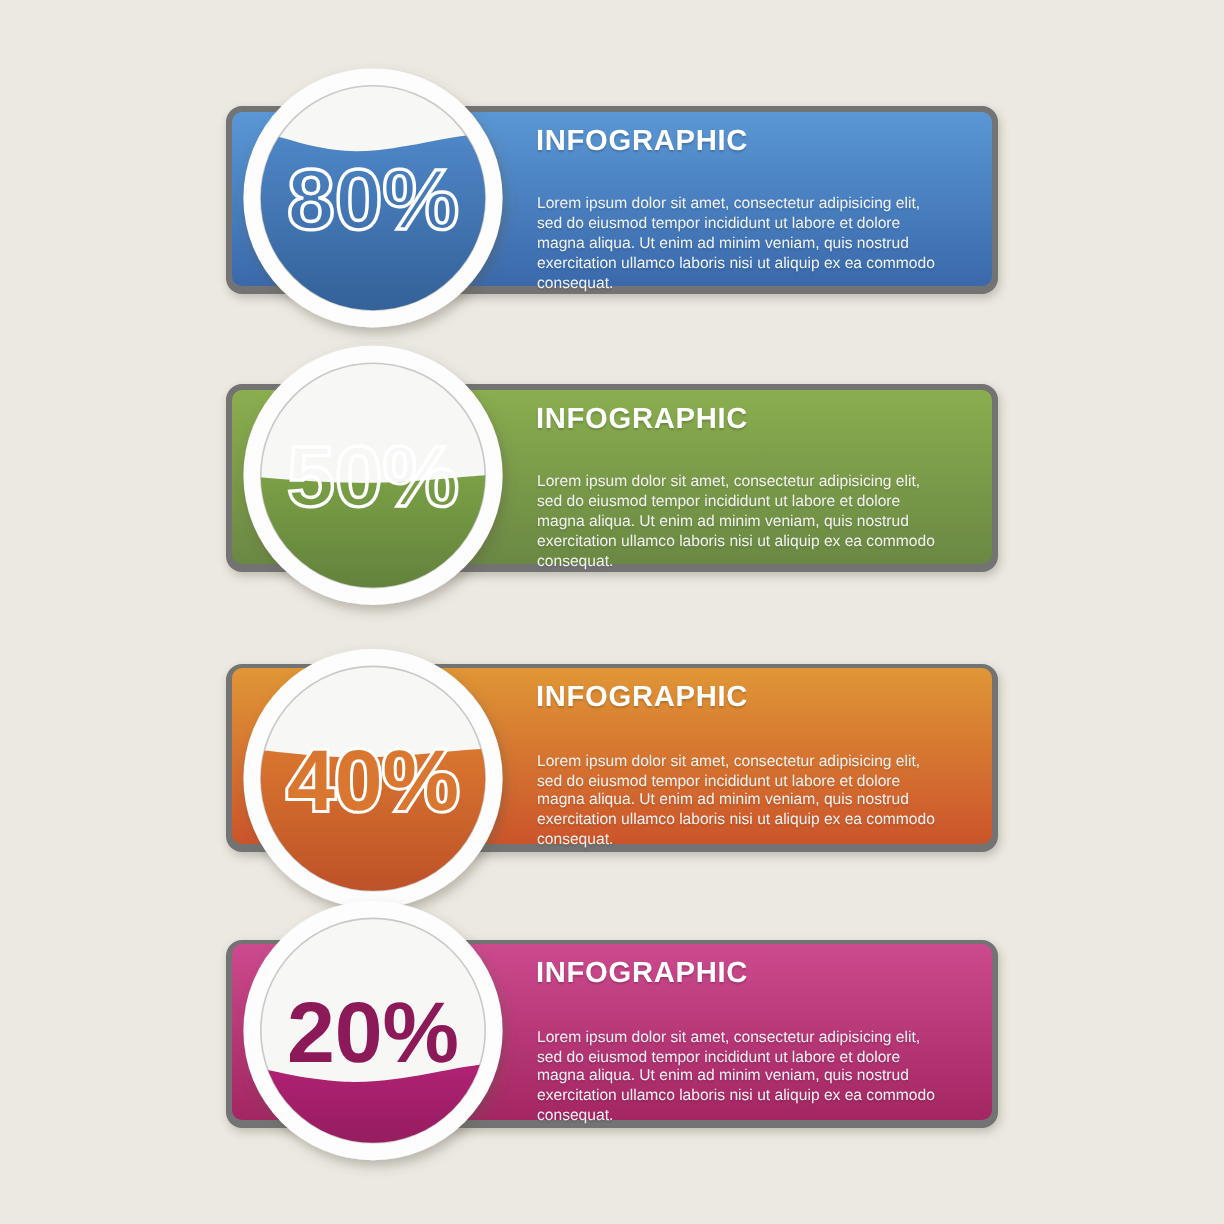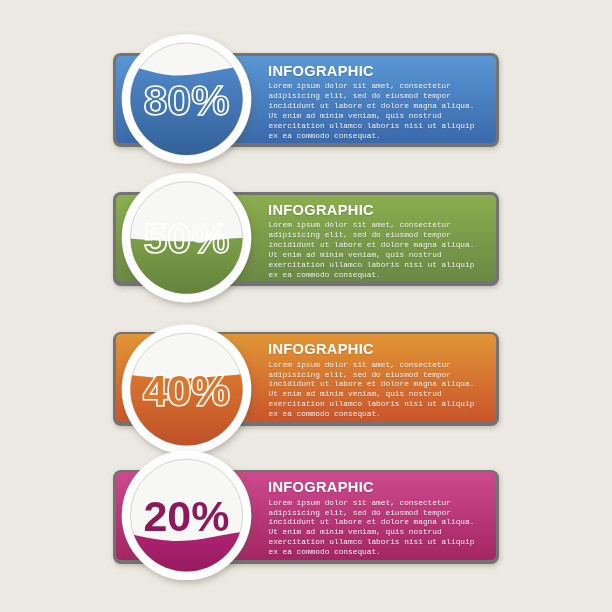--- a/index.html
+++ b/index.html
@@ -22,24 +22,23 @@
     position:absolute;left:3.3px;top:2.8px;width:379.4px;height:87.2px;
     border-radius:5px;overflow:hidden;
   }
   .heading{
     position:absolute;left:155px;top:9.5px;
     font-size:14.6px;font-weight:bold;color:#ffffff;
     letter-spacing:0.35px;
     text-shadow:0 1px 1px rgba(0,0,0,0.18);
   }
   .body-text{
-    position:absolute;left:155.5px;top:29px;width:206px;
+    position:absolute;left:155.5px;top:44px;width:206px;
     font-size:7.8px;line-height:9.9px;color:#f2f2f2;
     text-shadow:0 1px 1px rgba(0,0,0,0.13);
-    font-family:Liberation Mono, monospace;
   }
   .circle-wrap{position:absolute;left:0px;top:0px;width:612px;height:140px;padding-left:36px;}
 </style>
 </head>
 <body>
 
 <div id="stage">
     <div class="row" style="top: 53.3px;">
     <div class="banner-frame">
       <div class="banner-fill" style="background:linear-gradient(180deg, #5a97d4 0%, #3a69ab 100%);"></div>

